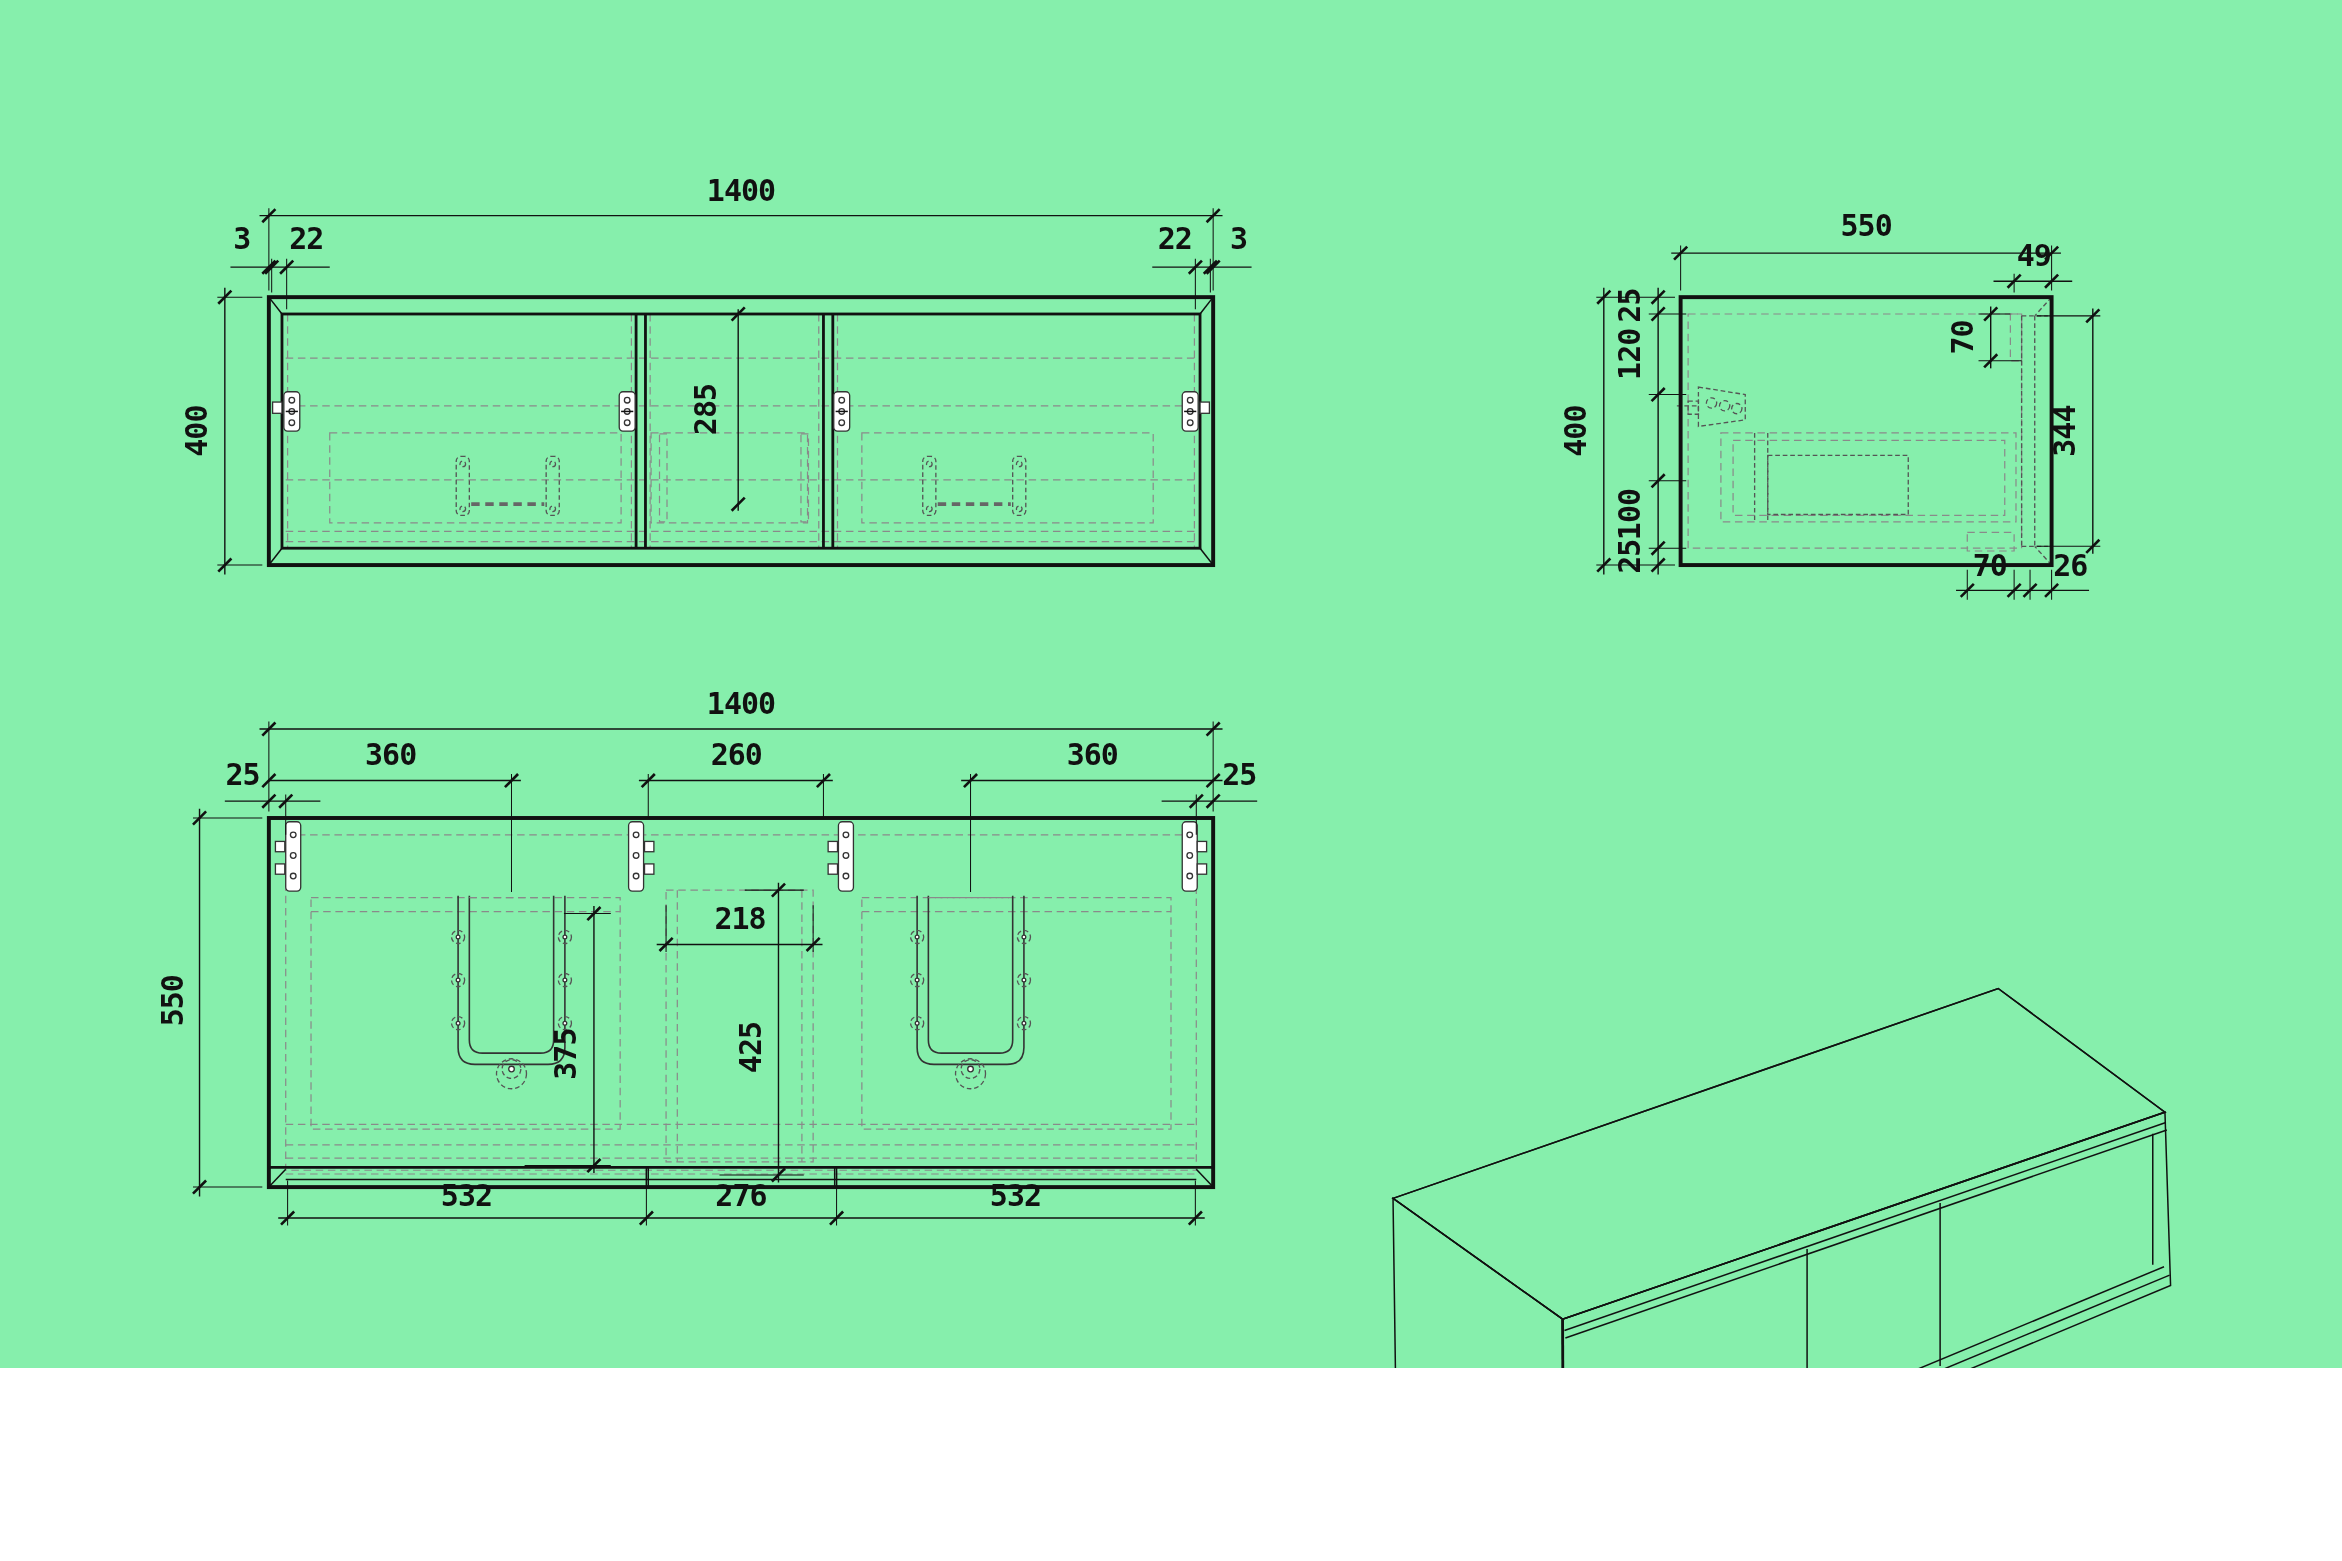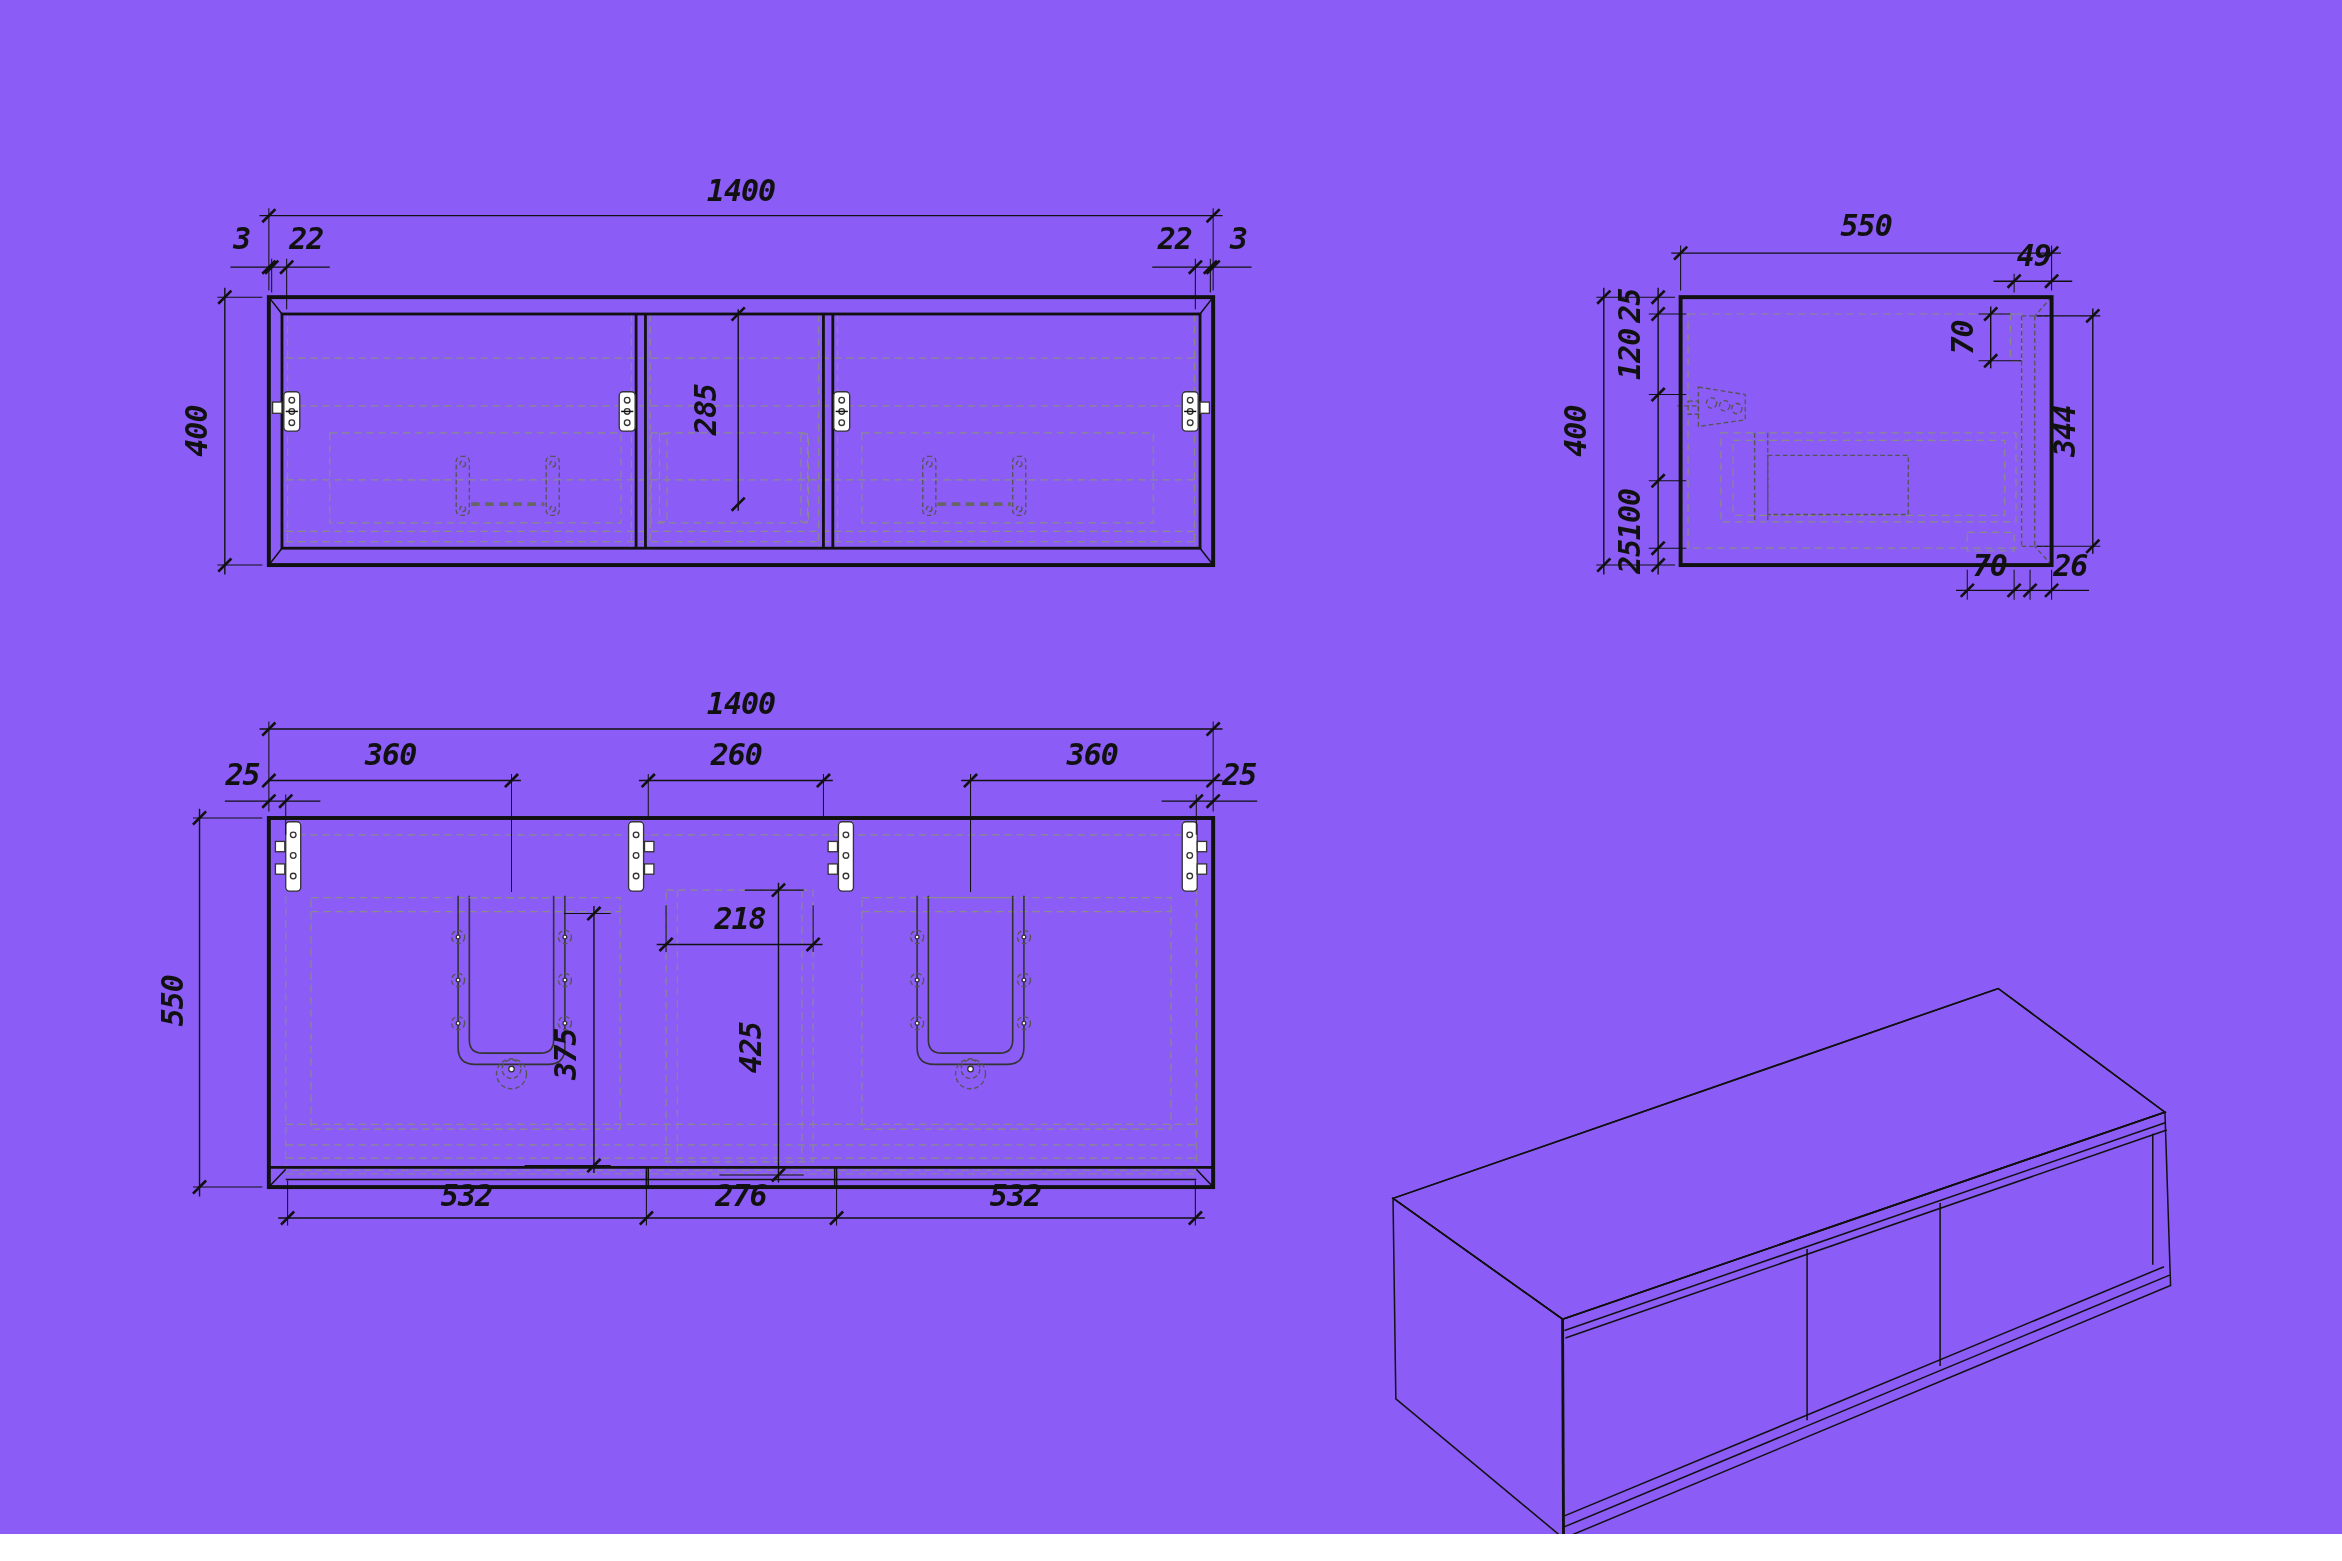--- a/index.html
+++ b/index.html
@@ -1,17 +1,17 @@
 <!DOCTYPE html>
 <html style="font-size:15px"><head>
 <meta charset="utf-8">
 <style>
   html,body{margin:0;padding:0;background:#ffffff;}
-  #stage{position:relative;width:2342px;height:1534px;background:#8b5cf6;overflow:hidden;
-         font-family:"DejaVu Sans Mono","Liberation Mono",monospace;font-style:italic;}
+  #stage{position:relative;width:2342px;height:1368px;background:#86efac;overflow:hidden;
+         font-family:"DejaVu Sans Mono","Liberation Mono",monospace;}
   svg{position:absolute;left:0;top:0;}
   .out   {stroke:#111;stroke-width:4.2;fill:none;}
   .med   {stroke:#111;stroke-width:3;fill:none;}
   .thin  {stroke:#111;stroke-width:1.6;fill:none;}
   .ext   {stroke:#111;stroke-width:1.1;fill:none;}
   .dim   {stroke:#111;stroke-width:1.5;fill:none;}
   .tick  {stroke:#111;stroke-width:2.8;fill:none;}
   .dash  {stroke:#8a8a8a;stroke-width:1.3;fill:none;stroke-dasharray:8 5;}
   .dashd {stroke:#555;stroke-width:1.4;fill:none;stroke-dasharray:5 3;}
   .dashb {stroke:#666;stroke-width:4;fill:none;stroke-dasharray:9 6;}

